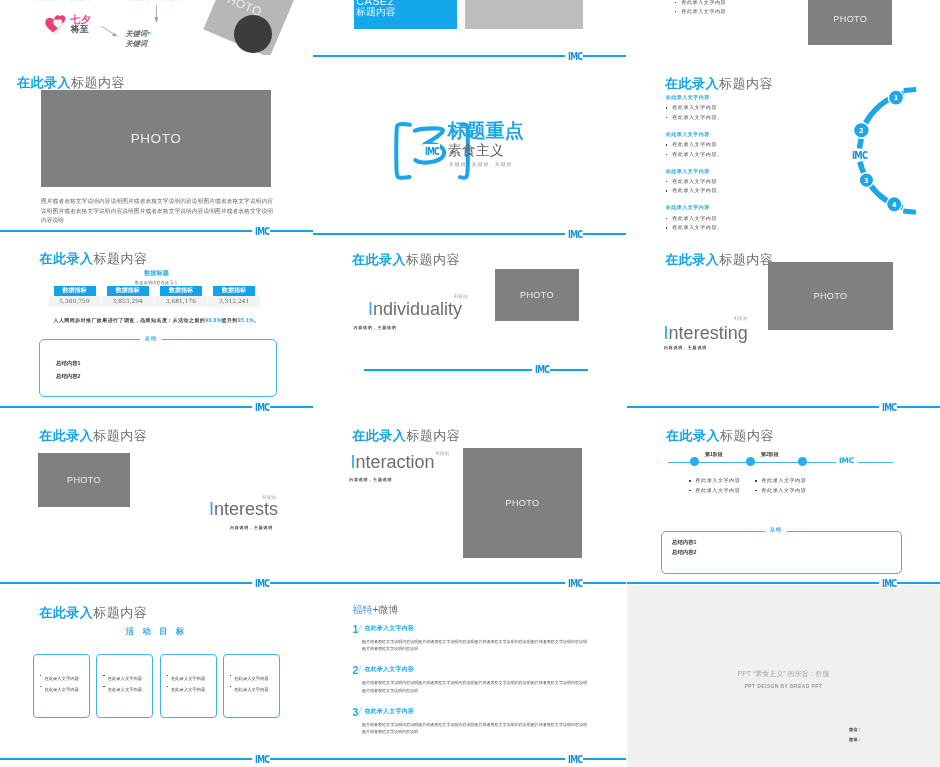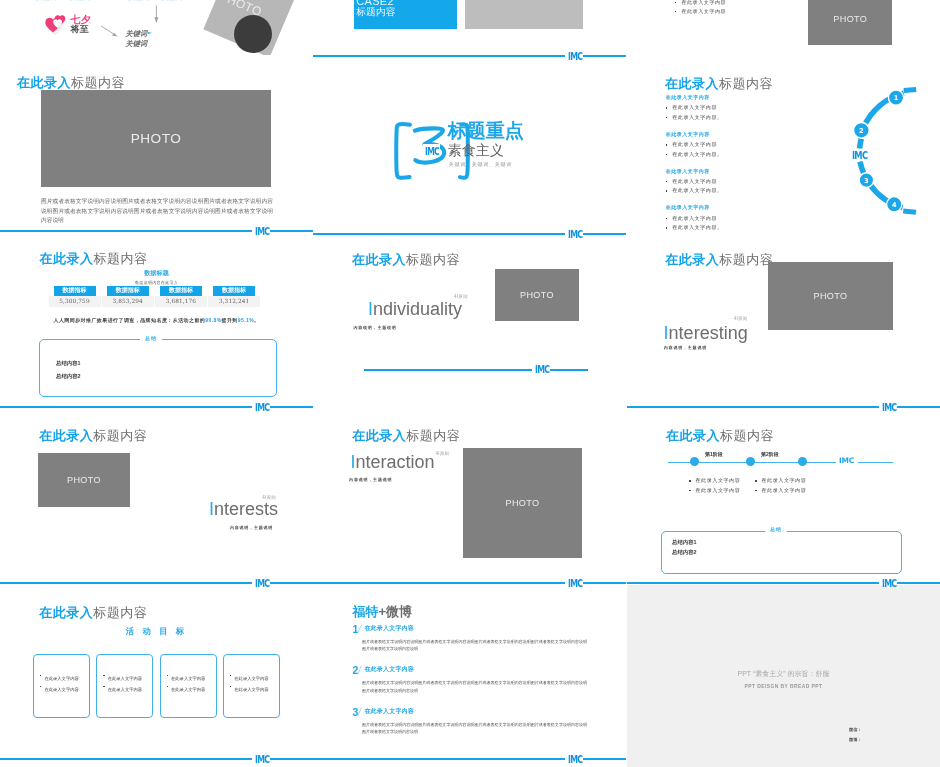--- a/index.html
+++ b/index.html
@@ -89,21 +89,21 @@
       transform:scaleX(0.76);transform-origin:0 0;}
 
   
   .tl-line{position:absolute;height:1px;background:#45b4ec}
   .tl-node{position:absolute;width:9px;height:9px;border-radius:50%;background:#2aabea}
   .tl-imc{position:absolute;font-size:7.5px;font-weight:bold;color:#1ea7e8;line-height:1;
       font-family:"DejaVu Sans",sans-serif;letter-spacing:-0.2px}
   .tl-stage{position:absolute;font-size:5px;font-weight:bold;color:#3a3a3a;line-height:1;white-space:nowrap}
 
   
-  .wb-h{position:absolute;font-size:13px;font-weight:bold;color:#1ea7e8;line-height:1;white-space:nowrap}
+  .wb-h{position:absolute;font-size:10px;font-weight:normal;color:#1ea7e8;line-height:1;white-space:nowrap}
   .wb-h .b{color:#1ea7e8}
   .wb-h .g{color:#6d6d6d}
   .wb-no{position:absolute;font-size:10.5px;font-weight:bold;color:#1ea7e8;line-height:1;font-family:"Liberation Sans",sans-serif}
   .wb-slash{position:absolute;width:0.8px;height:10px;background:#a5dbf6;transform:rotate(24deg)}
   .wb-hd{position:absolute;font-size:6px;font-weight:bold;color:#1ea7e8;line-height:1;white-space:nowrap;letter-spacing:0.2px}
   .wb-bd{position:absolute;font-size:4px;color:#4a4a4a;line-height:1.92;text-align:justify}
 
   
   .th-t{position:absolute;text-align:center;font-size:19px;font-weight:bold;color:#29a9e8;line-height:1;letter-spacing:.5px}
   .th-s{position:absolute;text-align:center;font-size:7px;color:#a8a8a8;line-height:1}

